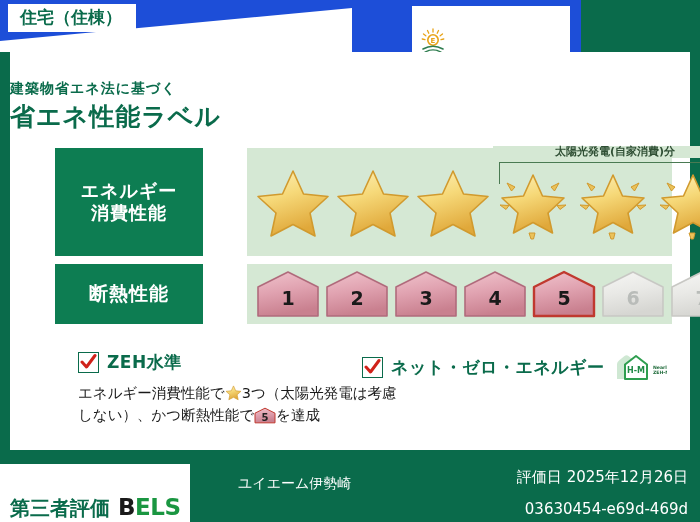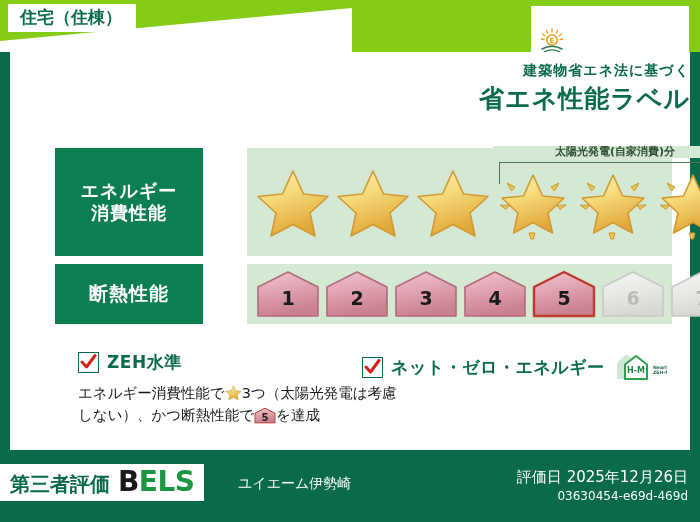--- a/index.html
+++ b/index.html
@@ -10,22 +10,22 @@
     overflow:hidden;
   }
   #label{
     position:relative;width:700px;height:522px;
     background:#0a6b4b;
     overflow:hidden;
   }
 
   
   .header{
-    position:absolute;left:0;top:0;width:700px;height:52px;
-    background:#84cc16;overflow:hidden;
+    position:absolute;left:0;top:0;width:581px;height:52px;
+    background:#1d4ed8;overflow:hidden;
   }
   .header-wedge{
     position:absolute;left:0;top:0;width:700px;height:52px;
     background:#ffffff;
     clip-path:polygon(0 41px, 352px 8px, 352px 52px, 0 52px);
   }
   .type-box{
     position:absolute;left:8px;top:4px;
     background:#ffffff;
     padding:4px 14px 5px 12px;
@@ -47,21 +47,21 @@
     font-size:15px;font-weight:normal;color:#0a6b4b;white-space:nowrap;margin-top:44px;
   }
   .sun-icon{width:26px;height:26px;display:block;}
 
   
   .body-panel{
     position:absolute;left:10px;top:52px;width:680px;height:398px;
     background:#ffffff;
   }
 
-  .title-wrap{position:absolute;left:0;top:10px;width:680px;text-align:right;}
+  .title-wrap{position:absolute;left:0;top:28px;width:680px;text-align:left;}
   .title-sub{font-size:14px;font-weight:bold;color:#0a6b4b;letter-spacing:1px;line-height:1.2;}
   .title-main{font-size:25px;font-weight:bold;color:#0a6b4b;letter-spacing:1px;margin-top:5px;line-height:1.2;}
 
   
   .row{position:absolute;display:flex;align-items:stretch;}
   .row-label{
     background:#0d7d52;color:#ffffff;
     display:flex;flex-direction:column;align-items:center;justify-content:center;
     font-size:18px;font-weight:bold;line-height:1.25;letter-spacing:1px;
     flex:0 0 auto;
@@ -137,32 +137,32 @@
   .zehm-logo{width:52px;height:30px;flex:0 0 auto;margin-left:2px;}
 
   
   .footer{position:absolute;left:0;top:450px;width:700px;height:72px;}
   .bels-box{
     position:absolute;left:0;top:14px;
     background:#ffffff;padding:4px 10px 5px 10px;
     display:flex;align-items:baseline;gap:8px;
   }
   .bels-jp{font-size:20px;font-weight:bold;color:#0a6b4b;letter-spacing:0px;line-height:1;}
-  .bels-en{font-size:28px;font-weight:bold;letter-spacing:-0.5px;line-height:1;}
+  .bels-en{font-size:23px;font-weight:bold;letter-spacing:-0.5px;line-height:1;margin-top:28px;}
   .bels-en .b1{color:#1a1a1a;}
   .bels-en .b2{color:#1a9641;}
   .builder{
     position:absolute;left:238px;top:26px;
     font-size:14px;color:#ffffff;line-height:1;white-space:nowrap;
   }
   .eval{
     position:absolute;right:12px;top:18px;text-align:right;
   }
   .eval-date{font-size:15px;color:#ffffff;line-height:1.2;white-space:nowrap;}
-  .eval-id{font-size:12px;color:#ffffff;line-height:1.2;margin-top:3px;white-space:nowrap;}
+  .eval-id{font-size:15px;color:#ffffff;line-height:1.2;margin-top:14px;white-space:nowrap;}
 </style>
 </head>
 <body>
 
 <div id="label">
 
   <div class="header">
     <div class="header-wedge"></div>
 
     <div class="type-box">

